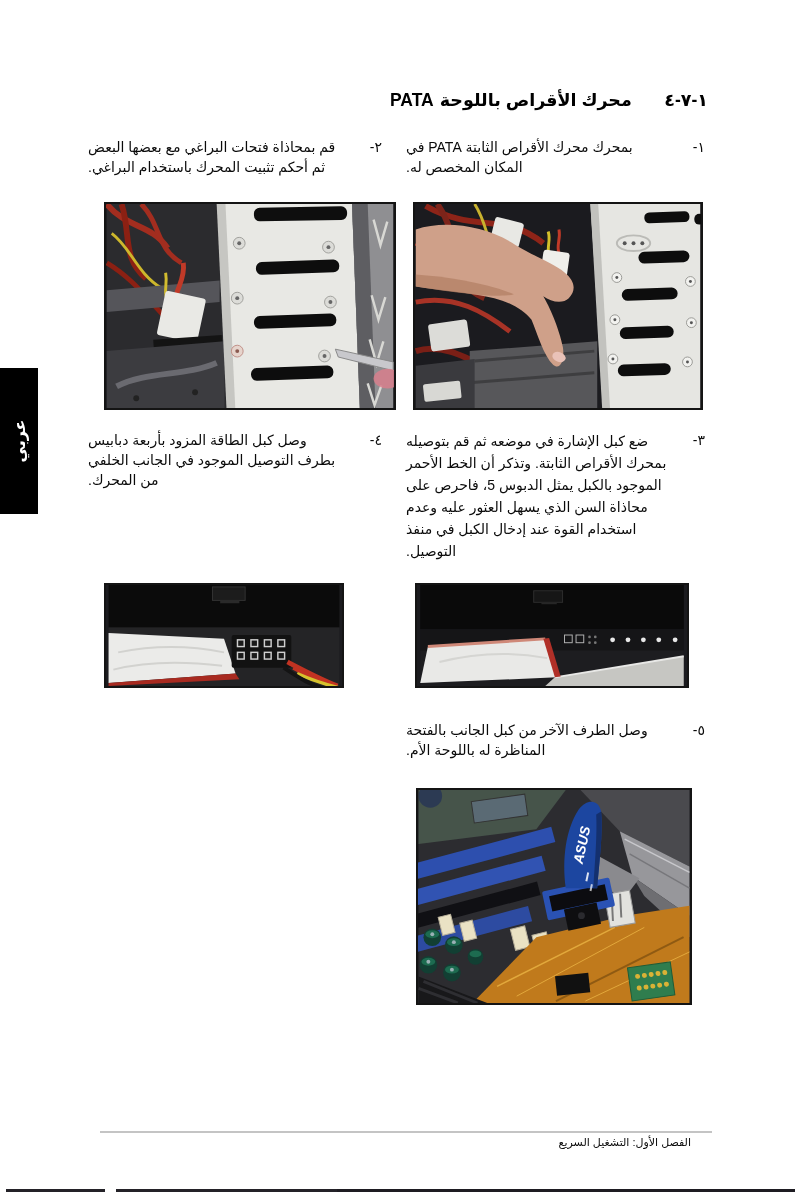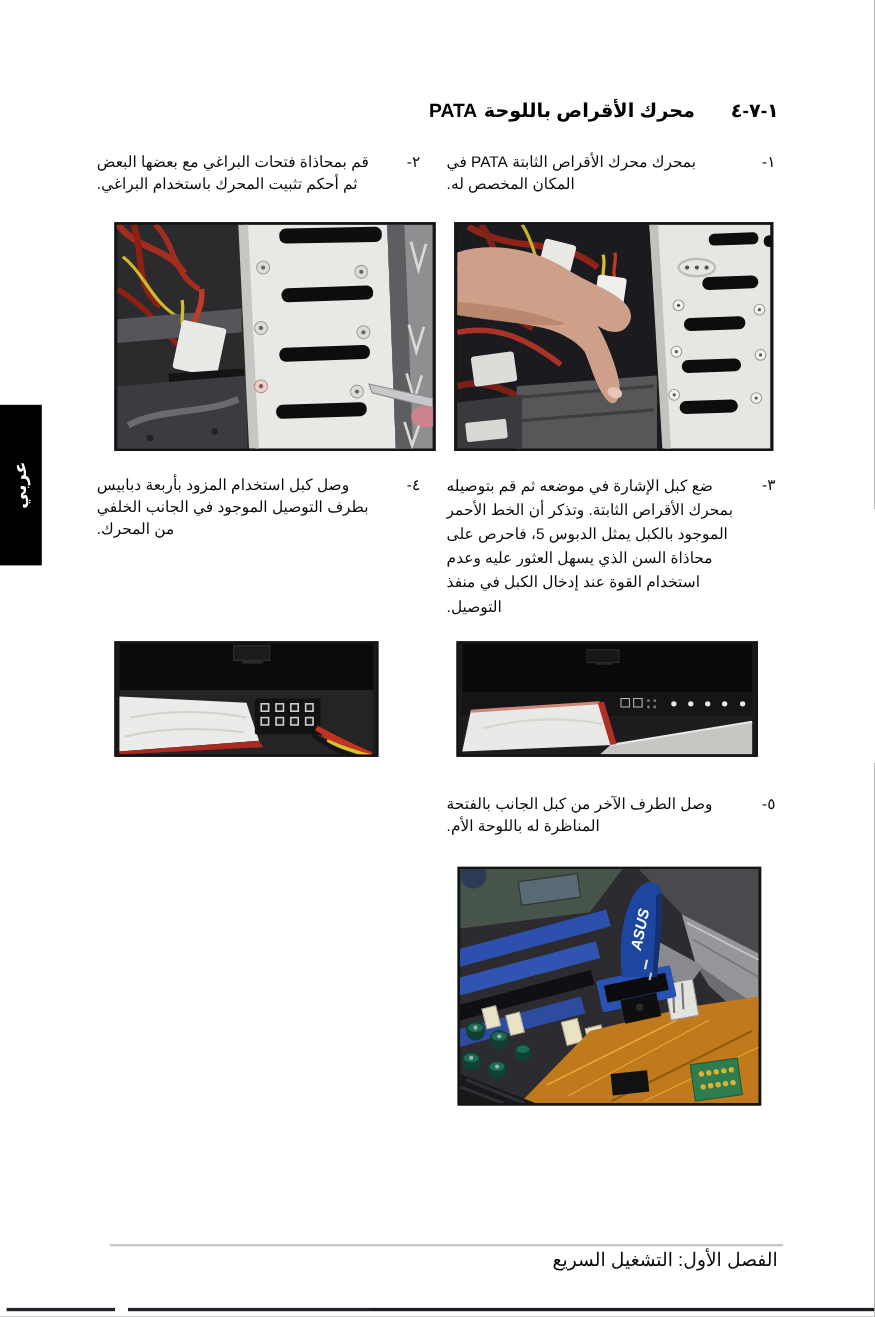--- a/index.html
+++ b/index.html
@@ -39,21 +39,21 @@
   .p-b {left:416px; top:788px; width:276px; height:217px;}
   
   .lang-tab{position:absolute; left:0; top:368px; width:38px; height:146px; background:#000;}
   .lang-tab-text{
     position:absolute; left:50%; top:50%;
     transform:translate(-50%,-50%) rotate(-90deg);
     color:#fff; font-weight:bold; font-size:16px; white-space:nowrap; letter-spacing:1px;
   }
   
   .footer-rule{position:absolute; left:100px; top:1131px; width:612px; height:2px; background:#c4c4c4;}
-  .footer-text{position:absolute; right:88px; top:1136px; direction:rtl; font-size:17px; color:#0a0a0a;}
+  .footer-text{position:absolute; right:104px; top:1136px; direction:rtl; font-size:11px; color:#0a0a0a;}
   .bottom-line{
     position:absolute; left:6px; top:1189px; width:789px; height:3px;
     background:linear-gradient(90deg,#242228 0 12.5%,transparent 12.5% 14%,#242228 14% 42%,#1e1c22 42% 100%);
   }
 </style>
 </head>
 <body>
 
 <div class="page">
 
@@ -79,21 +79,21 @@
   <div class="step s3">
     <span class="num">٣-</span>
     <div class="txt">ضع كبل الإشارة في موضعه ثم قم بتوصيله
 بمحرك الأقراص الثابتة. وتذكر أن الخط الأحمر
 الموجود بالكبل يمثل الدبوس 5، فاحرص على
 محاذاة السن الذي يسهل العثور عليه وعدم
 استخدام القوة عند إدخال الكبل في منفذ التوصيل.</div>
   </div>
   <div class="step s4">
     <span class="num">٤-</span>
-    <div class="txt">وصل كبل استخدام المزود بأربعة دبابيس
+    <div class="txt">وصل كبل الطاقة المزود بأربعة دبابيس
 بطرف التوصيل الموجود في الجانب الخلفي
 من المحرك.</div>
   </div>
   <div class="step s5">
     <span class="num">٥-</span>
     <div class="txt">وصل الطرف الآخر من كبل الجانب بالفتحة
 المناظرة له باللوحة الأم.</div>
   </div>
 
   <div class="photo p-tr">

